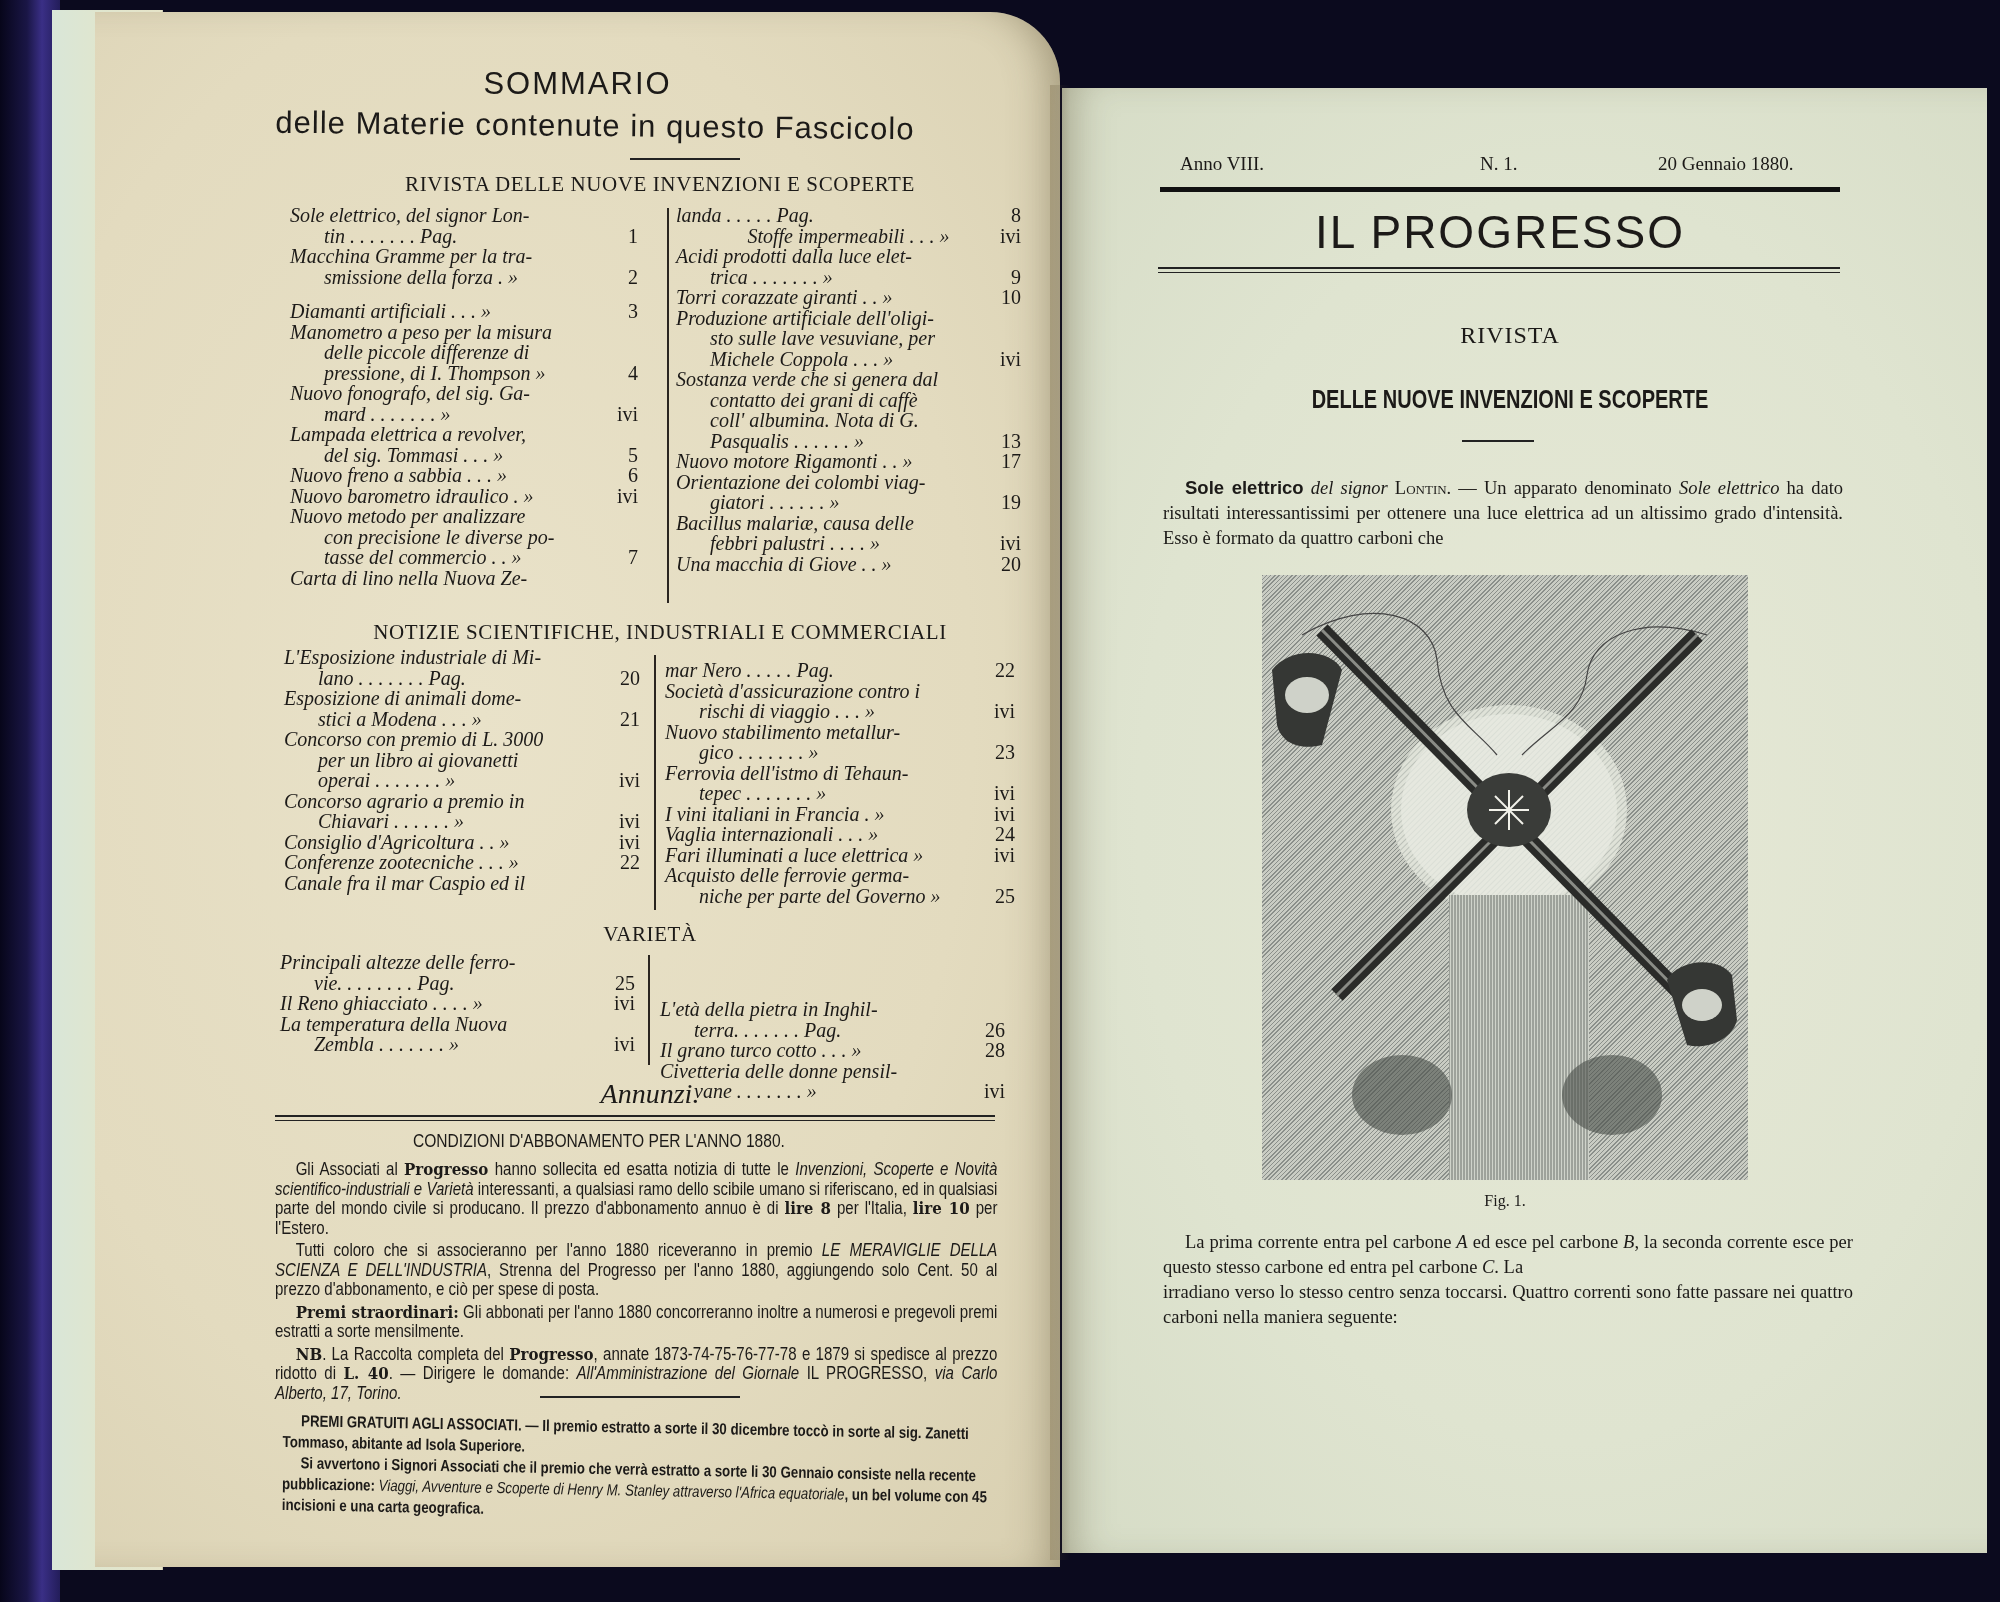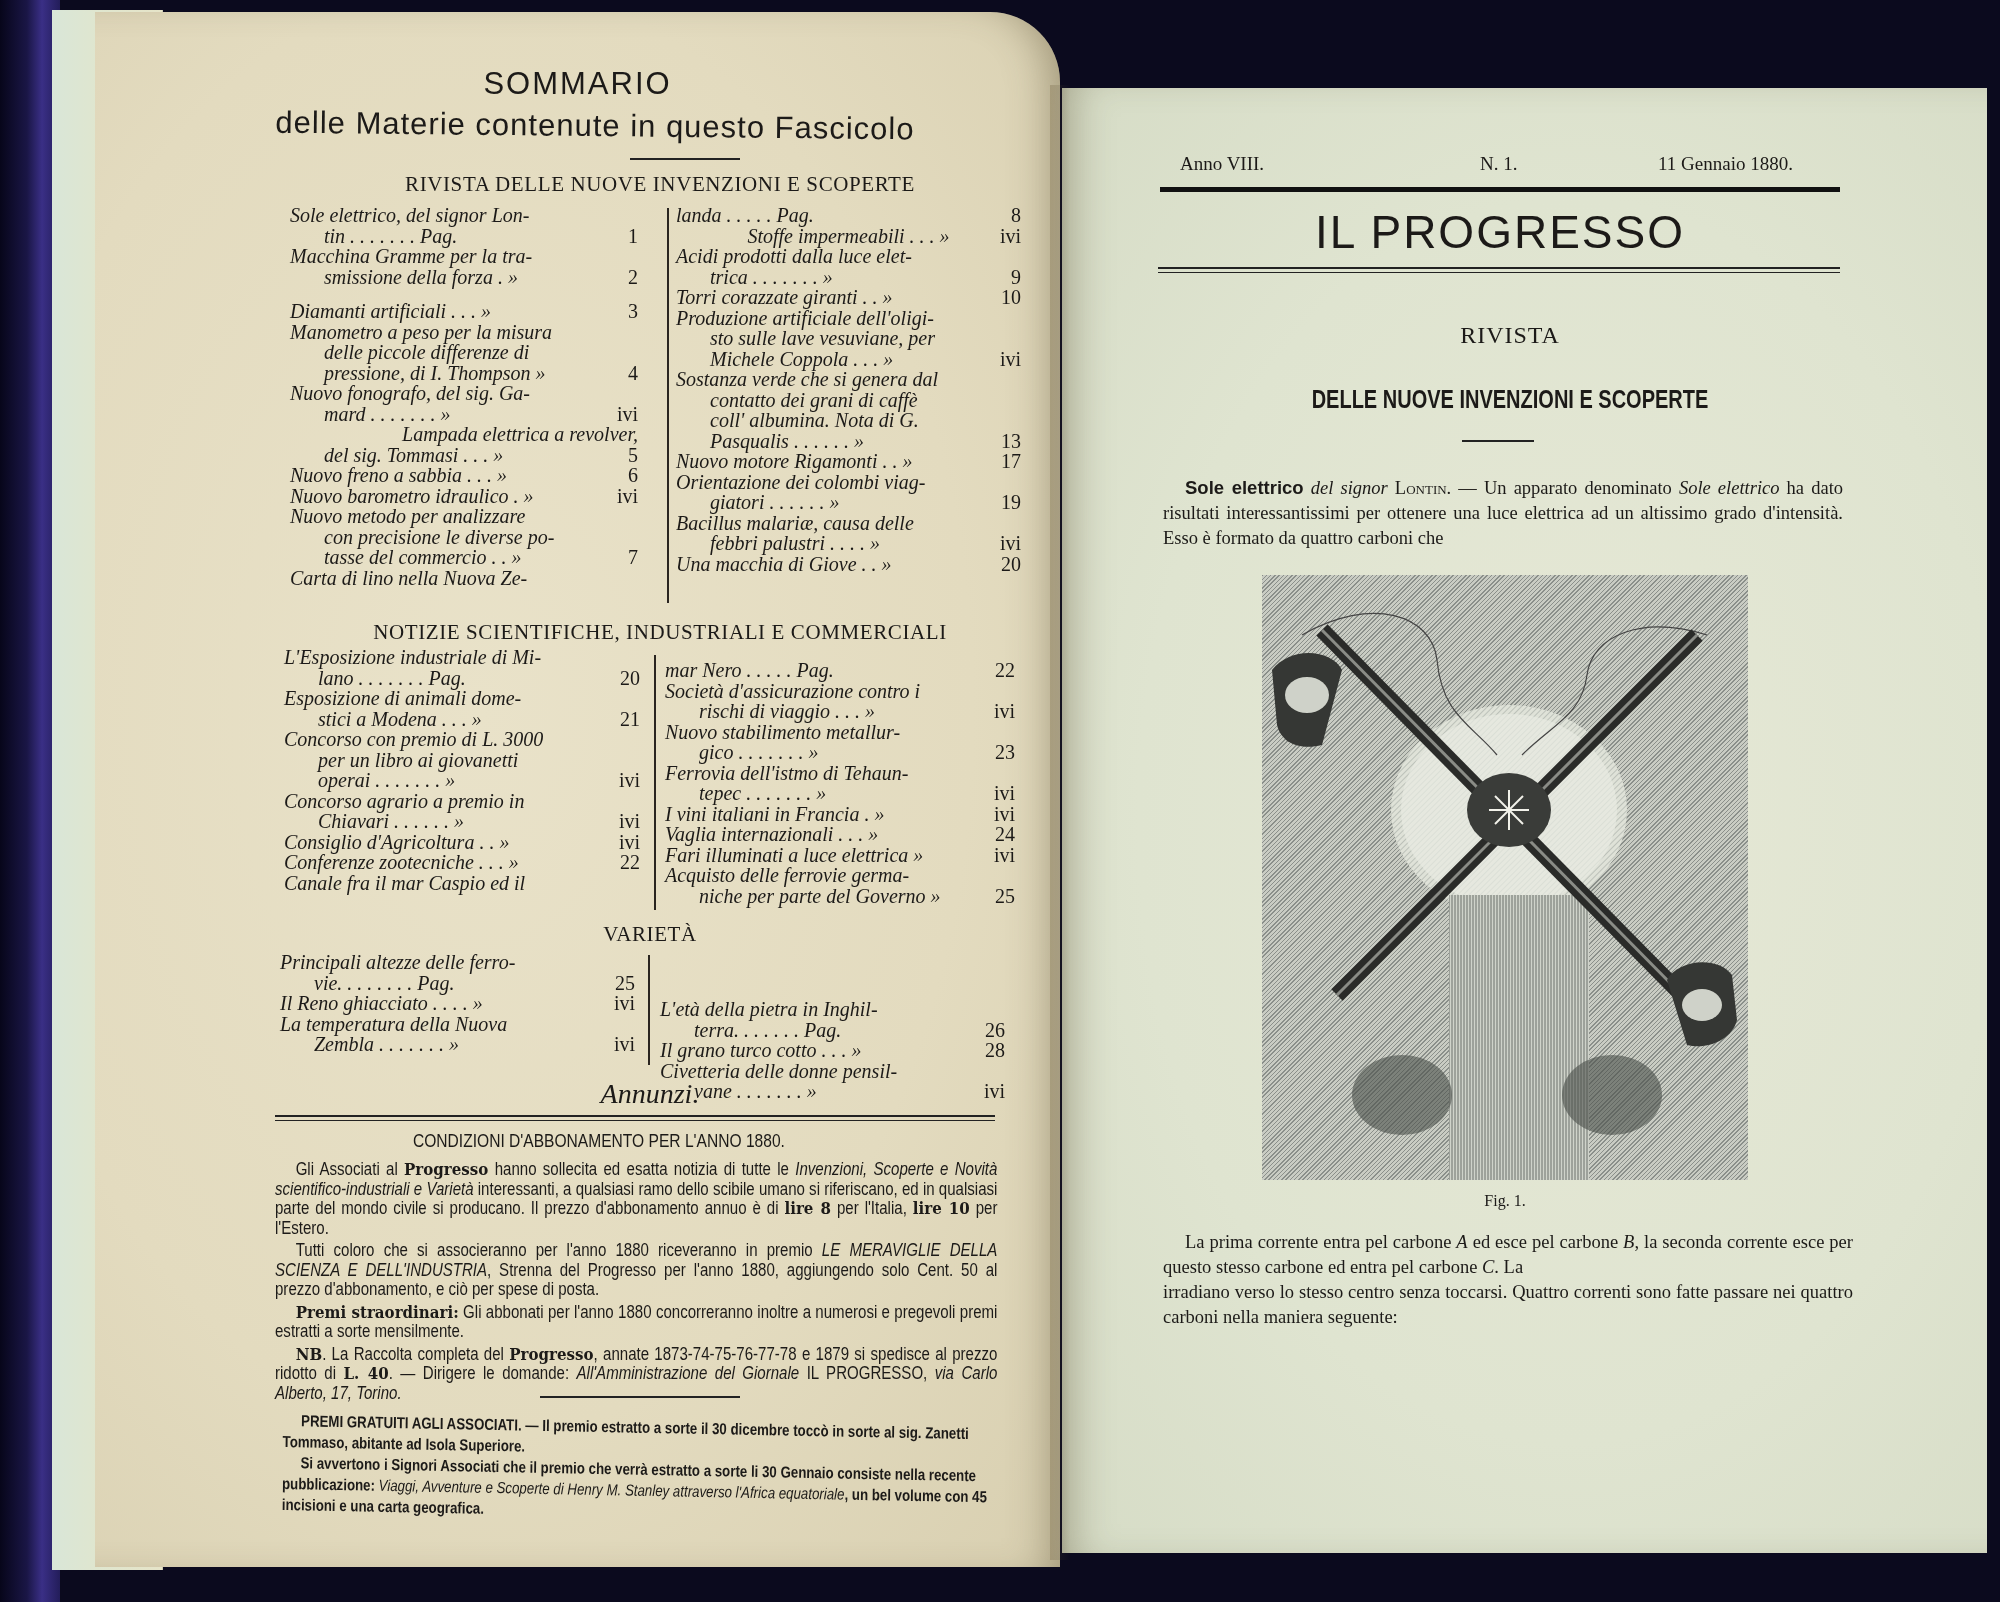--- a/index.html
+++ b/index.html
@@ -102,21 +102,21 @@
       <span class="t cont" style="display: block;">delle piccole differenze di</span>
       <span class="t cont" style="display: block;">pressione, di I. Thompson »</span>
       <span class="pg">4</span>
     </div>
     <div class="toc-entry">
       <span class="t" style="display: block;">Nuovo fonografo, del sig. Ga-</span>
       <span class="t cont" style="display: block;">mard . . . . . . . »</span>
       <span class="pg">ivi</span>
     </div>
     <div class="toc-entry">
-      <span class="t" style="display: block; text-align: right;">Lampada elettrica a revolver,</span>
+      <span class="t" style="display: block;">Lampada elettrica a revolver,</span>
       <span class="t cont" style="display: block;">del sig. Tommasi . . . »</span>
       <span class="pg">5</span>
     </div>
     <div class="toc-entry">
       <span class="t" style="display: block;">Nuovo freno a sabbia . . . »</span>
       <span class="pg">6</span>
     </div>
     <div class="toc-entry">
       <span class="t" style="display: block;">Nuovo barometro idraulico . »</span>
       <span class="pg">ivi</span>
@@ -309,21 +309,21 @@
   <div style="text-indent:22px;"><span>Si avvertono i Signori Associati che il premio che verrà estratto a sorte li 30 Gennaio consiste nella recente pubblicazione: </span><i>Viaggi, Avventure e Scoperte di Henry M. Stanley attraverso l'Africa equatoriale</i><span>, un bel volume con 45 incisioni e una carta geografica.</span></div>
 </div>
 
 <div class="page-right"></div>
 <div class="gutter"></div>
 
 <div class="abs bleed" style="left:1160px; top:200px; width:800px;"></div>
 
 <div class="abs hdr-line" style="left:1180px; top:153px;">Anno VIII.</div>
 <div class="abs hdr-line" style="left:1480px; top:153px;">N. 1.</div>
-<div class="abs hdr-line" style="left:1658px; top:153px;">11 Gennaio 1880.</div>
+<div class="abs hdr-line" style="left:1658px; top:153px;">20 Gennaio 1880.</div>
 <div class="abs thick-rule" style="left:1160px; top:187px; width:680px;"></div>
 <div class="abs center title-main" style="left:1160px; width:680px; top:205px;">IL PROGRESSO</div>
 <div class="abs dbl-rule" style="left:1158px; top:267px; width:682px;"></div>
 
 <div class="abs center rivista" style="left:1160px; width:700px; top:322px;">RIVISTA</div>
 <div class="abs center rivista-sub" style="left:1160px; width:700px; top:385px;">DELLE NUOVE INVENZIONI E SCOPERTE</div>
 <div class="abs rule-short" style="left:1462px; top:440px; width:72px;"></div>
 
 <div class="abs body-text" style="left:1163px; top:475px; width:680px;">
   <div style="text-indent:22px;"><b class="sans">Sole elettrico</b><i> del signor </i><span style="font-variant:small-caps;">Lontin</span><span>. — Un apparato denominato </span><i>Sole elettrico</i><span> ha dato risultati interessantissimi per ottenere una luce elettrica ad un altissimo grado d'intensità. Esso è formato da quattro carboni che</span></div>

